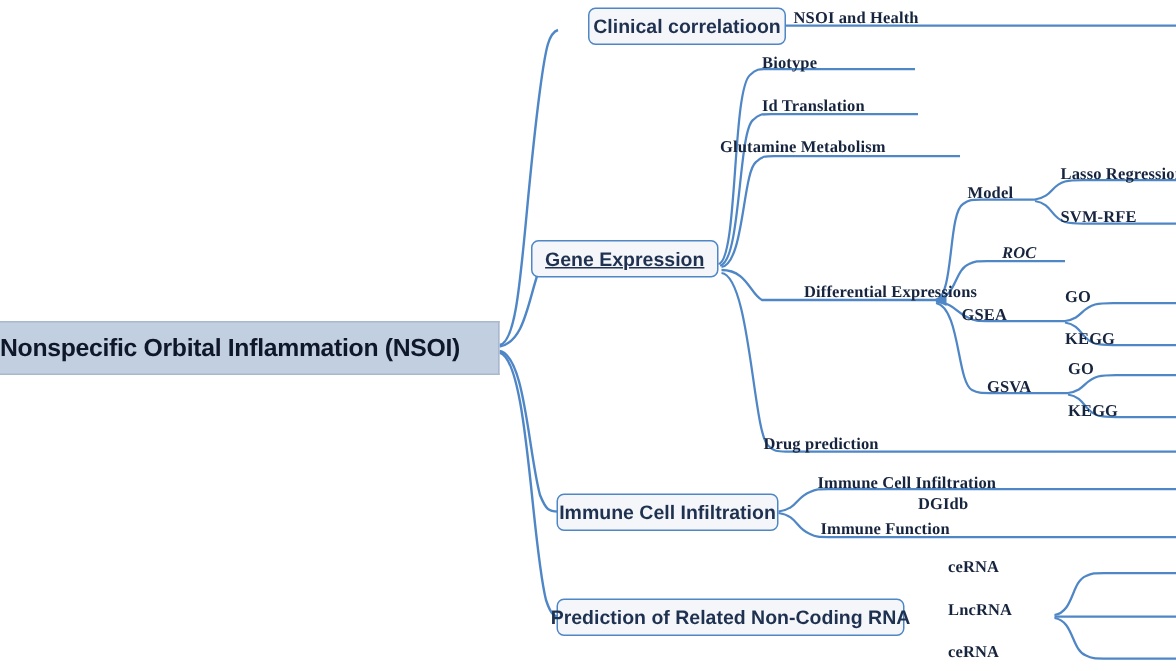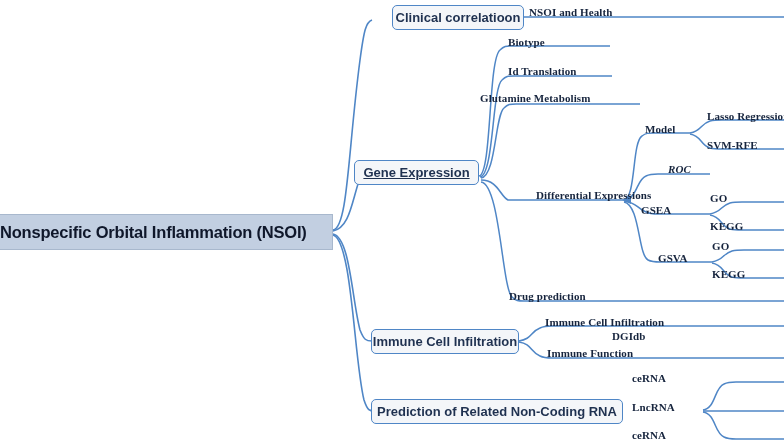--- a/index.html
+++ b/index.html
@@ -112,21 +112,21 @@
   </div>
 
   <div class="branch-node" style="left:354px;top:160px;width:125px;height:25px;text-decoration:underline;">
     <span>Gene Expression</span>
   </div>
 
   <div class="branch-node" style="left:371px;top:329px;width:148px;height:25px;">
     <span>Immune Cell Infiltration</span>
   </div>
 
-  <div class="branch-node" style="left:371px;top:399px;width:252px;height:25px;">
+  <div class="branch-node" style="left:371px;top:399px;width:232px;height:25px;">
     <span>Prediction of Related Non-Coding RNA</span>
   </div>
 
   <div class="leaf" style="left:529px;top:6px;">NSOI and Health</div>
 
   <div class="leaf" style="left:508px;top:36px;">Biotype</div>
 
   <div class="leaf" style="left:508px;top:65px;">Id Translation</div>
 
   <div class="leaf" style="left:480px;top:92px;">Glutamine Metabolism</div>

